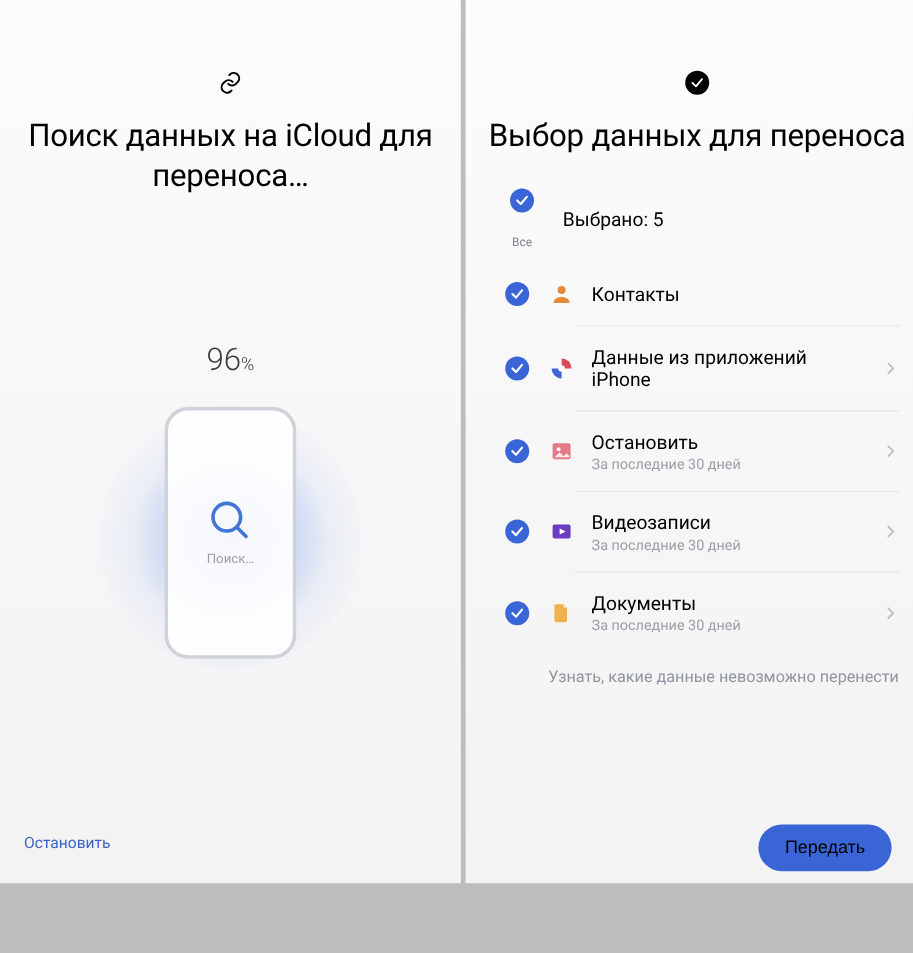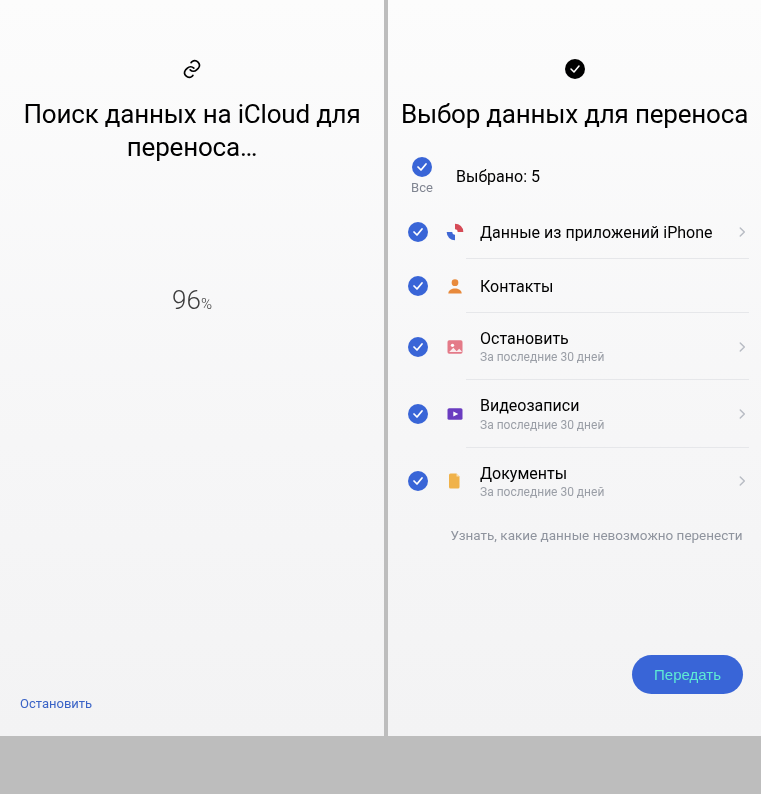--- a/index.html
+++ b/index.html
@@ -11,21 +11,21 @@
     color: #000;
     overflow: hidden;
   }
   .screen {
     background: linear-gradient(180deg, #fcfcfc 0%, #f6f6f7 60%, #f3f3f4 100%);
     height: 736px;
     position: relative;
     display: flex; flex-direction: column;
   }
   .screen-left { width: 384px; }
-  .screen-right { width: 373px; }
+  .screen-right { width: 373px; padding-left: 13px; }
 
   
   .top-icon {
     align-self: center;
     margin-top: 58px;
     width: 22px; height: 22px;
     display: flex; align-items: center; justify-content: center;
   }
   .title {
     align-self: center;
@@ -117,21 +117,21 @@
     gap: 16px;
   }
   .disc {
     width: 20px; height: 20px; border-radius: 50%;
     background: #3965d7;
     display: flex; align-items: center; justify-content: center;
     flex-shrink: 0;
   }
   .disc svg { width: 12px; height: 12px; }
   .all-col { display:flex; flex-direction:column; align-items:center; width:36px; }
-  .all-sub { font-size: 13px; color:#808591; margin-top:3px; }
+  .all-sub { font-size: 10px; color:#808591; margin-top:20px; }
   .select-all-label { font-size: 16px; color:#000; }
 
   .list { padding: 0 0 0 0; }
   .row {
     display: flex; align-items: center;
     padding: 16px 12px 16px 20px;
     gap: 14px;
     position: relative;
   }
   .row .disc { margin-right: 2px; }
@@ -151,23 +151,23 @@
 
   .cannot-transfer {
     text-align: center;
     font-size: 13.5px;
     color: #8f949e;
     margin-top: 12px;
     margin-left: 44px;
   }
 
   .transfer-btn {
-    position: absolute; right: 18px; bottom: 42px;
+    position: absolute; right: 18px; bottom: 10px;
     background: #3965d7;
-    color: #5eead4;
+    color: #000000;
     border: none; border-radius: 22px;
     padding: 11px 22px;
     font-size: 15px;
     cursor: pointer;
   }
 
   
   svg { display:block; }
 
   
@@ -182,20 +182,31 @@
       <path d="M10 13a5 5 0 0 0 7 0l2-2a5 5 0 0 0-7-7l-1 1"></path>
       <path d="M14 11a5 5 0 0 0-7 0l-2 2a5 5 0 0 0 7 7l1-1"></path>
     </svg>
   </div>
   <div class="title">Поиск данных на iCloud для переноса…</div>
 
   <div class="progress-label">
     <span>96</span><span class="pct">%</span>
   </div>
 
+  <div class="device-wrap">
+    <div class="aura aura1"></div>
+    <div class="aura aura2"></div>
+    <div class="device">
+      <div class="mag">
+        <div class="mag-circle"></div>
+          <div class="mag-handle"></div>
+      </div>
+      <div class="searching-label">Поиск…</div>
+    </div>
+  </div>
 
   <div class="stop-link">Остановить</div>
 </div>
 
 <div class="screen screen-right">
   <div class="top-icon">
     <div class="check-icon">
       <svg viewBox="0 0 24 24" fill="none" stroke="#fff" stroke-width="3" stroke-linecap="round" stroke-linejoin="round">
           <polyline points="4 12 10 18 20 6"></polyline>
         </svg>
@@ -218,20 +229,38 @@
   <div class="list">
 
     <div class="row">
       <div class="disc">
         <svg viewBox="0 0 24 24" fill="none" stroke="#fff" stroke-width="3.5" stroke-linecap="round" stroke-linejoin="round">
             <polyline points="4 12 10 18 20 6"></polyline>
           </svg>
       </div>
       <div class="item-icon">
         <svg viewBox="0 0 24 24" width="20" height="20">
+            <circle cx="12" cy="8" r="4" fill="#e88a3c"></circle>
+            <path d="M4 21c0-4 4-6 8-6s8 2 8 6" fill="#e88a3c"></path>
+          </svg>
+      </div>
+      <div class="item-text">
+        <div class="item-title">Контакты</div>
+      </div>
+      <div class="divider"></div>
+    </div>
+
+    <div class="row">
+      <div class="disc">
+        <svg viewBox="0 0 24 24" fill="none" stroke="#fff" stroke-width="3.5" stroke-linecap="round" stroke-linejoin="round">
+            <polyline points="4 12 10 18 20 6"></polyline>
+          </svg>
+      </div>
+      <div class="item-icon">
+        <svg viewBox="0 0 24 24" width="20" height="20">
             <path d="M12 2a10 10 0 1 0 0 20 10 10 0 0 0 0-20z" fill="none"></path>
             <path d="M12 2a10 10 0 0 1 10 10h-10z" fill="#d64b57"></path>
             <path d="M12 12v10a10 10 0 0 1-10-10z" fill="#3f67d4"></path>
             <circle cx="12" cy="12" r="3.2" fill="#fff"></circle>
           </svg>
       </div>
       <div class="item-text">
         <div class="item-title">Данные из приложений iPhone</div>
       </div>
       <div class="chev">
@@ -243,38 +272,20 @@
     </div>
 
     <div class="row">
       <div class="disc">
         <svg viewBox="0 0 24 24" fill="none" stroke="#fff" stroke-width="3.5" stroke-linecap="round" stroke-linejoin="round">
             <polyline points="4 12 10 18 20 6"></polyline>
           </svg>
       </div>
       <div class="item-icon">
         <svg viewBox="0 0 24 24" width="20" height="20">
-            <circle cx="12" cy="8" r="4" fill="#e88a3c"></circle>
-            <path d="M4 21c0-4 4-6 8-6s8 2 8 6" fill="#e88a3c"></path>
-          </svg>
-      </div>
-      <div class="item-text">
-        <div class="item-title">Контакты</div>
-      </div>
-      <div class="divider"></div>
-    </div>
-
-    <div class="row">
-      <div class="disc">
-        <svg viewBox="0 0 24 24" fill="none" stroke="#fff" stroke-width="3.5" stroke-linecap="round" stroke-linejoin="round">
-            <polyline points="4 12 10 18 20 6"></polyline>
-          </svg>
-      </div>
-      <div class="item-icon">
-        <svg viewBox="0 0 24 24" width="20" height="20">
             <rect x="3" y="4" width="18" height="16" rx="2" fill="#e47a88"></rect>
             <circle cx="9" cy="10" r="2" fill="#fff"></circle>
             <path d="M5 18l5-5 4 4 3-3 3 3v1H5z" fill="#fff" opacity=".85"></path>
           </svg>
       </div>
       <div class="item-text">
         <div class="item-title">Остановить</div>
         <div class="item-sub">За последние 30 дней</div>
       </div>
       <div class="chev">

